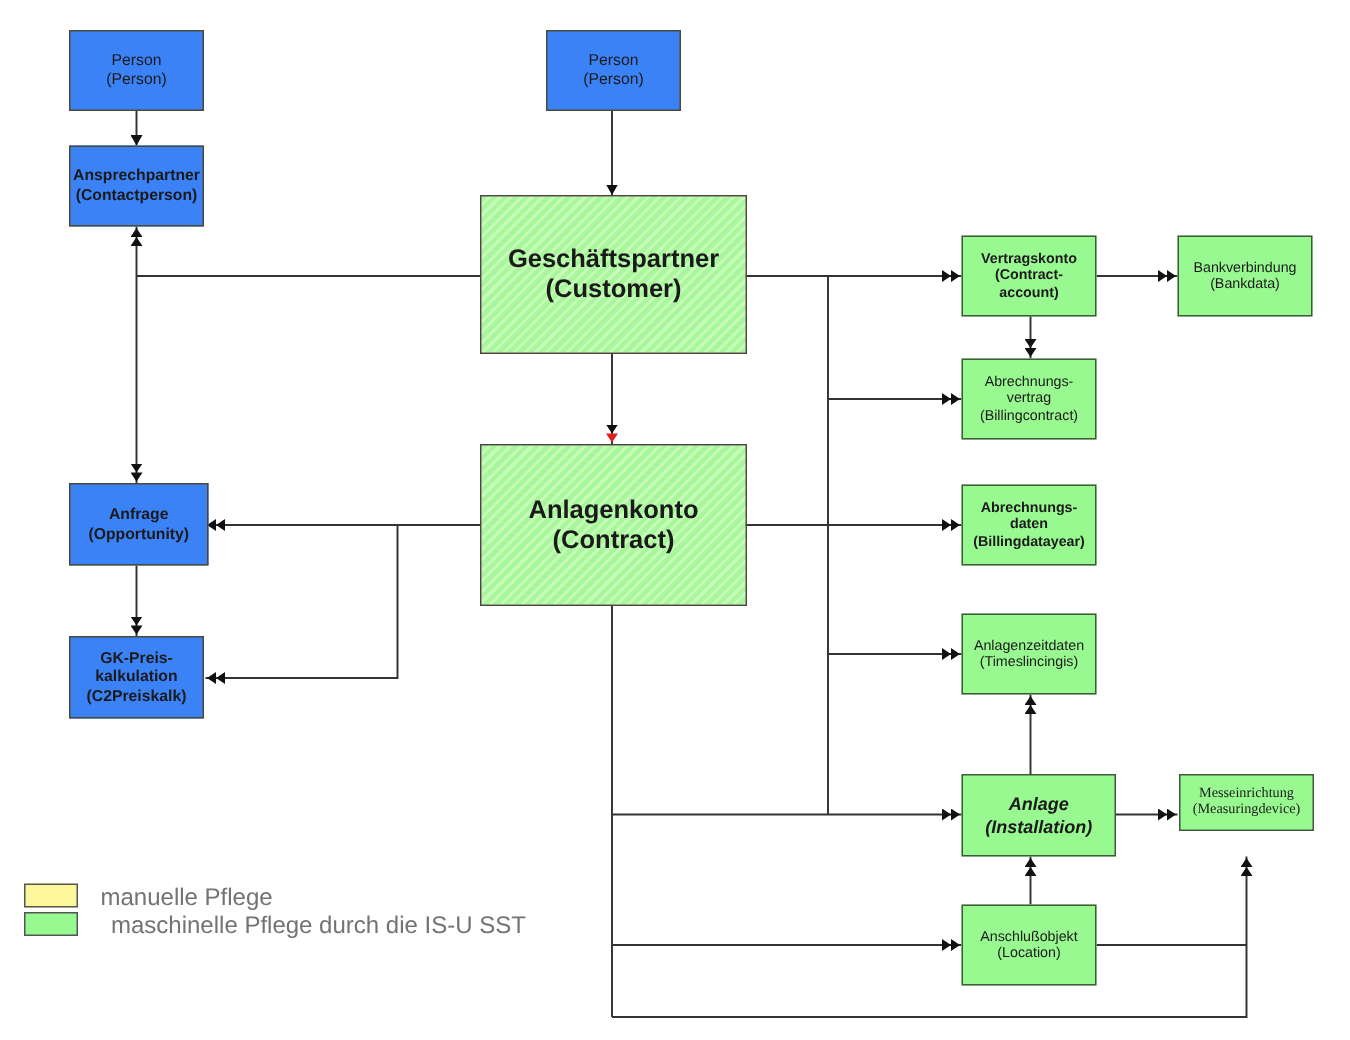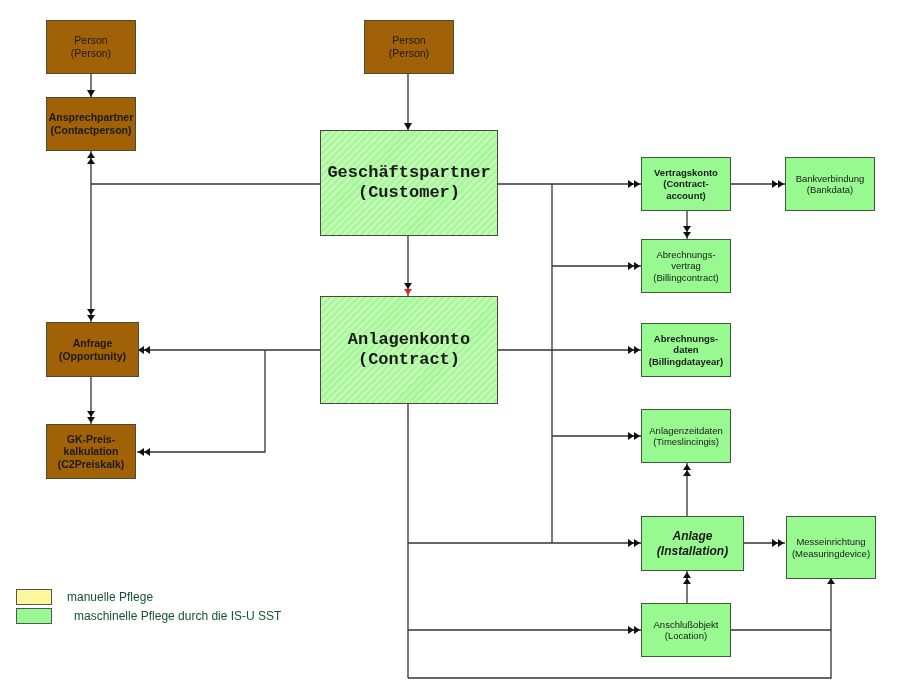--- a/index.html
+++ b/index.html
@@ -1,31 +1,31 @@
 <!DOCTYPE html>
 <html><head>
 <meta charset="utf-8">
 <style>
   html, body { margin: 0; padding: 0; background: #ffffff; }
   body { width: 900px; height: 693px; position: relative; overflow: hidden;
          font-family: "Liberation Sans", sans-serif; }
   .node { position: absolute; box-sizing: border-box; border: 1.5px solid #4a4a3a;
           display: flex; align-items: center; justify-content: center; text-align: center;
           color: #1a1a1a; line-height: 1.2; }
-  .yellow { background: #a16207; }
+  .yellow { background: #3b82f6; }
   .green  { background: #98f990; border-color: #3e5a3a; }
-  .hatch  { background: repeating-linear-gradient(135deg, #a8f79c 0px, #a8f79c 3px, #c6fbb8 3px, #c6fbb8 5px); font-family: Liberation Mono, monospace; }
+  .hatch  { background: repeating-linear-gradient(135deg, #a8f79c 0px, #a8f79c 3px, #c6fbb8 3px, #c6fbb8 5px); }
   .bold { font-weight: bold; }
   .sm { font-size: 9.5px; }
   .md { font-size: 10.5px; }
   .lg { font-size: 17px; }
   .node span { white-space: pre-line; }
   svg.edges { position: absolute; left: 0; top: 0; }
   .legend-box { position: absolute; width: 36px; height: 16px; box-sizing: border-box; border: 1px solid #555; }
-  .legend-text { position: absolute; font-size: 12px; color: #14532d; }
+  .legend-text { position: absolute; font-size: 16px; color: #737373; }
 </style>
 </head>
 <body>
 
 <svg class="edges" width="900" height="693">
   <defs>
     <marker id="dbl" markerWidth="14" markerHeight="8" refX="13" refY="4" orient="auto" markerUnits="userSpaceOnUse">
       <path d="M0,0 L6,4 L0,8 Z M6,0 L12,4 L6,8 Z" fill="#111"></path>
     </marker>
     <marker id="sgl" markerWidth="8" markerHeight="8" refX="7" refY="4" orient="auto" markerUnits="userSpaceOnUse">
@@ -125,21 +125,21 @@
 (Billingdatayear)</span>
   </div>
 <div class="node green sm" style="left:641px;top:409px;width:90px;height:54px;align-items:center;">
     <span>Anlagenzeitdaten
 (Timeslincingis)</span>
   </div>
 <div class="node green md bold" style="left:641px;top:516px;width:103px;height:55px;font-size:12px;font-style:italic;">
     <span>Anlage
 (Installation)</span>
   </div>
-<div class="node green sm" style="left:786px;top:516px;width:90px;height:63px;">
+<div class="node green sm" style="left:786px;top:516px;width:90px;height:38px;font-family:Liberation Serif, serif;">
     <span>Messeinrichtung
 (Measuringdevice)</span>
   </div>
 <div class="node green sm" style="left:641px;top:603px;width:90px;height:54px;">
     <span>Anschlußobjekt
 (Location)</span>
   </div>
 
 <div class="legend-box" style="left:16px;top:589px;background:#fbf79a;"></div>
 <div class="legend-box" style="left:16px;top:608px;background:#98f990;"></div>

